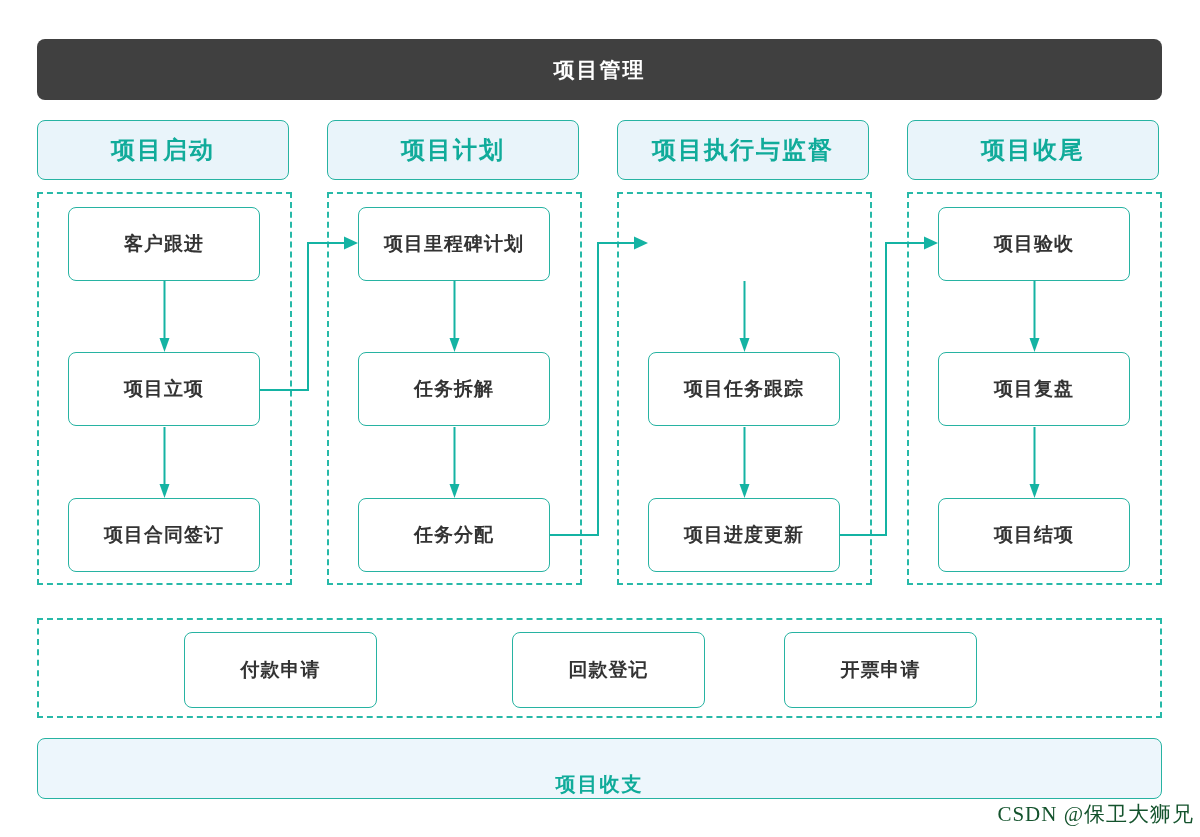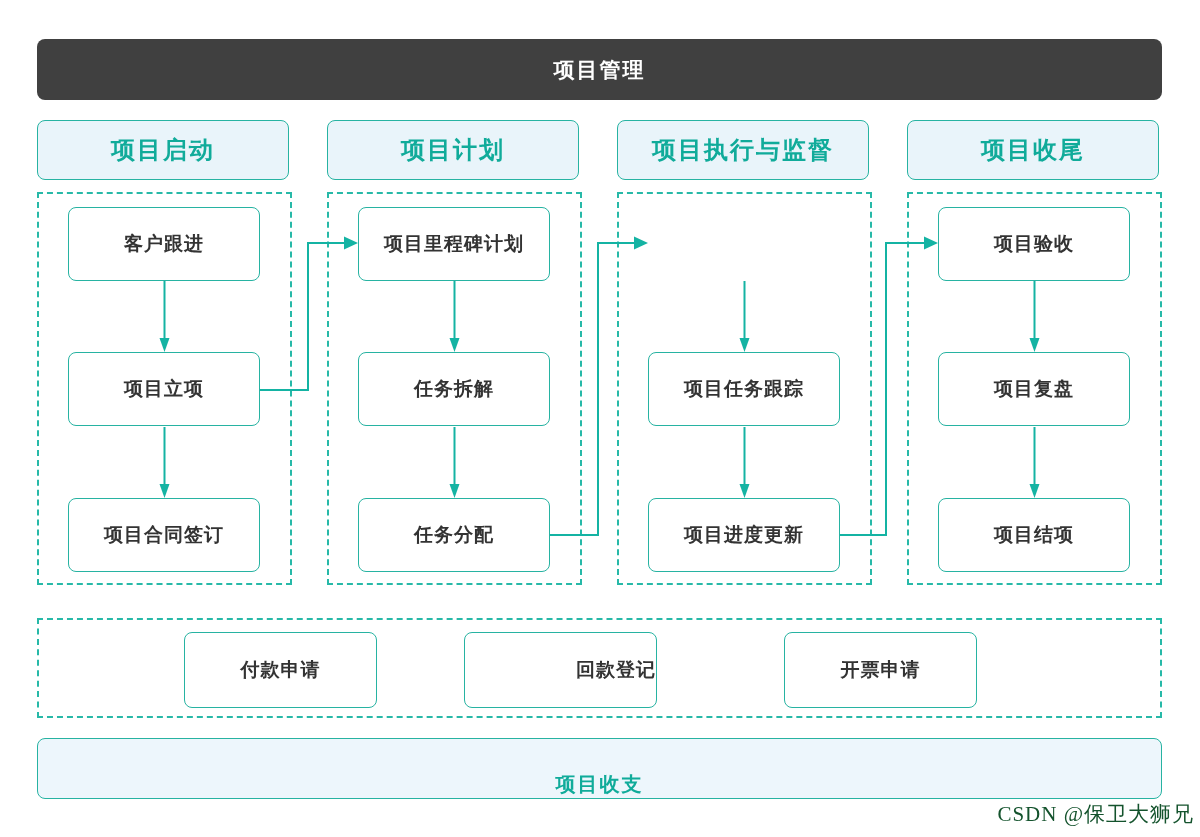--- a/index.html
+++ b/index.html
@@ -42,21 +42,21 @@
     position:absolute;left:37px;top:618px;width:1125px;height:100px;
     border:2px dashed #27b9a8;box-sizing:border-box;
   }
   .finance-node{
     position:absolute;top:632px;width:193px;height:76px;
     background:#ffffff;border:1.5px solid #27b3a2;border-radius:8px;
     display:flex;align-items:center;justify-content:center;
     color:#333333;font-size:19px;font-weight:600;letter-spacing:1px;
     box-sizing:border-box;
   }
-  .f1{left:184px;} .f2{left:464px;justify-content:flex-end;} .f3{left:784px;}
+  .f1{left:184px;} .f2{left:512px;} .f3{left:784px;}
 
   .footer-banner{
     position:absolute;left:37px;top:738px;width:1125px;height:61px;
     background:#edf6fc;border:1.5px solid #27b3a2;border-radius:8px;
     display:flex;align-items:flex-end;justify-content:center;
     color:#10ab9a;font-size:20px;font-weight:bold;letter-spacing:2px;
     box-sizing:border-box;
   }
 
   .watermark{

